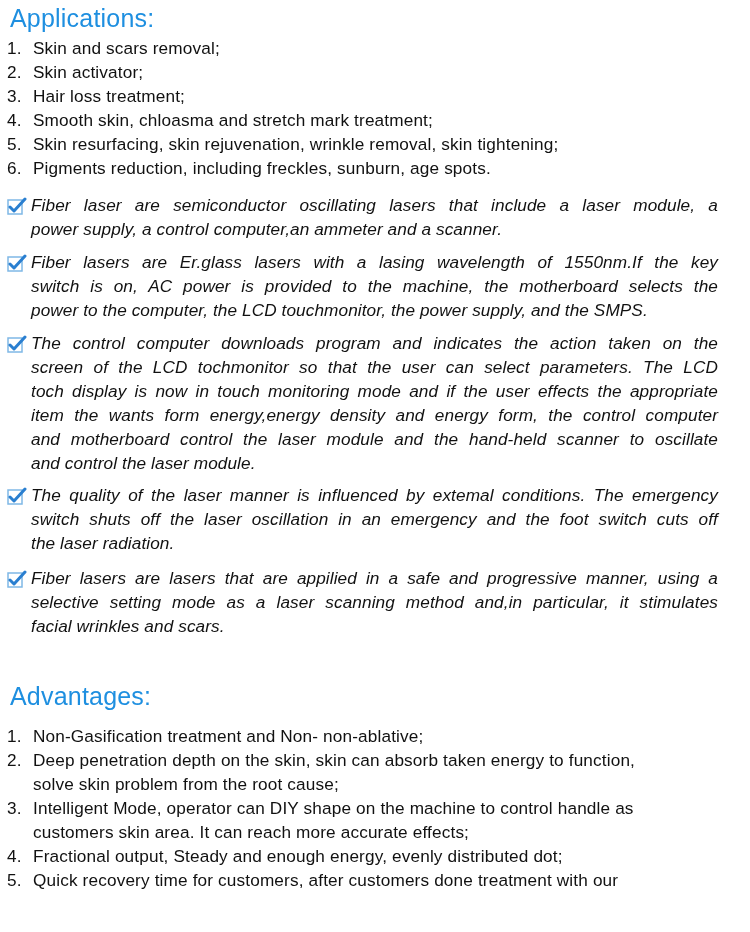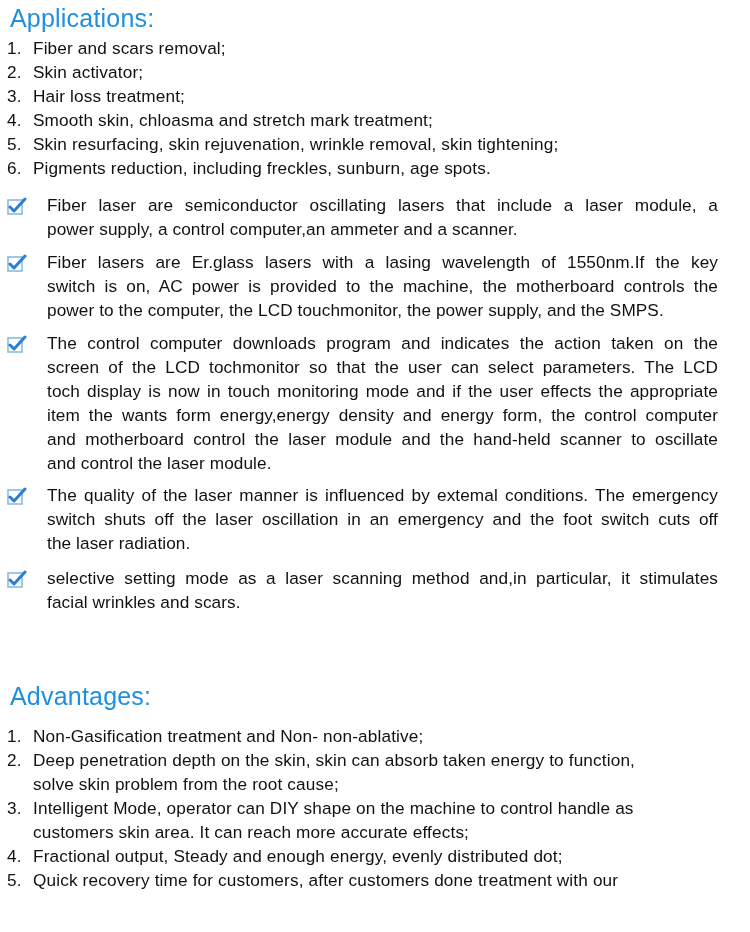--- a/index.html
+++ b/index.html
@@ -59,39 +59,40 @@
     }
     .para .check {
       position: absolute;
       left: 0;
       top: 4px;
       width: 20px;
       height: 18px;
     }
     .para .line {
       display: block;
-      padding-left: 40px;
+      padding-left: 24px;
       white-space: nowrap;
       text-align: justify;
       text-align-last: justify;
       letter-spacing: 0.1px;
+      font-style: italic;
     }
     .para .line.last {
       text-align-last: left;
     }
   </style>
 </head>
 <body>
 
 <div class="page">
 
   <div class="heading" style="top:4px;">Applications:</div>
 
   <div>
-    <div class="num-line" style="top:36px;"><span class="num">1.</span><span>Fiber and scars removal;</span></div>
+    <div class="num-line" style="top:36px;"><span class="num">1.</span><span>Skin and scars removal;</span></div>
     <div class="num-line" style="top:60px;"><span class="num">2.</span><span>Skin activator;</span></div>
     <div class="num-line" style="top:84px;"><span class="num">3.</span><span>Hair loss treatment;</span></div>
     <div class="num-line" style="top:108px;"><span class="num">4.</span><span>Smooth skin, chloasma and stretch mark treatment;</span></div>
     <div class="num-line" style="top:132px;"><span class="num">5.</span><span>Skin resurfacing, skin rejuvenation, wrinkle removal, skin tightening;</span></div>
     <div class="num-line" style="top:156px;"><span class="num">6.</span><span>Pigments reduction, including freckles, sunburn, age spots.</span></div>
   </div>
 
   <div class="para" style="top:193px;">
     <svg class="check" viewBox="0 0 20 18">
       <rect x="1" y="3" width="14" height="14" fill="#ffffff" stroke="#7fb8e6" stroke-width="1.5"></rect>
@@ -100,21 +101,21 @@
     <span class="line">Fiber laser are semiconductor oscillating lasers that include a laser module, a</span>
     <span class="line last">power supply, a control computer,an ammeter and a scanner.</span>
   </div>
 
   <div class="para" style="top:250px;">
     <svg class="check" viewBox="0 0 20 18">
       <rect x="1" y="3" width="14" height="14" fill="#ffffff" stroke="#7fb8e6" stroke-width="1.5"></rect>
       <path d="M3 10 L7 14 L18 2" fill="none" stroke="#2a7fd0" stroke-width="3" stroke-linecap="round" stroke-linejoin="round"></path>
     </svg>
     <span class="line">Fiber lasers are Er.glass lasers with a lasing wavelength of 1550nm.If the key</span>
-    <span class="line">switch is on, AC power is provided to the machine, the motherboard controls the</span>
+    <span class="line">switch is on, AC power is provided to the machine, the motherboard selects the</span>
     <span class="line last">power to the computer, the LCD touchmonitor, the power supply, and the SMPS.</span>
   </div>
 
   <div class="para" style="top:331px;">
     <svg class="check" viewBox="0 0 20 18">
       <rect x="1" y="3" width="14" height="14" fill="#ffffff" stroke="#7fb8e6" stroke-width="1.5"></rect>
       <path d="M3 10 L7 14 L18 2" fill="none" stroke="#2a7fd0" stroke-width="3" stroke-linecap="round" stroke-linejoin="round"></path>
     </svg>
     <span class="line">The control computer downloads program and indicates the action taken on the</span>
     <span class="line">screen of the LCD tochmonitor so that the user can select parameters. The LCD</span>
@@ -132,20 +133,21 @@
     <span class="line">The quality of the laser manner is influenced by extemal conditions. The emergency</span>
     <span class="line">switch shuts off the laser oscillation in an emergency and the foot switch cuts off</span>
     <span class="line last">the laser radiation.</span>
   </div>
 
   <div class="para" style="top:566px;">
     <svg class="check" viewBox="0 0 20 18">
       <rect x="1" y="3" width="14" height="14" fill="#ffffff" stroke="#7fb8e6" stroke-width="1.5"></rect>
       <path d="M3 10 L7 14 L18 2" fill="none" stroke="#2a7fd0" stroke-width="3" stroke-linecap="round" stroke-linejoin="round"></path>
     </svg>
+    <span class="line">Fiber lasers are lasers that are appilied in a safe and progressive manner, using a</span>
     <span class="line">selective setting mode as a laser scanning method and,in particular, it stimulates</span>
     <span class="line last">facial wrinkles and scars.</span>
   </div>
 
   <div class="heading" style="top:682px;">Advantages:</div>
 
   <div>
     <div class="num-line" style="top:724px;"><span class="num">1.</span><span>Non-Gasification treatment and Non- non-ablative;</span></div>
 
     <div class="num-line" style="top:748px;"><span class="num">2.</span><span>Deep penetration depth on the skin, skin can absorb taken energy to function,</span></div>

